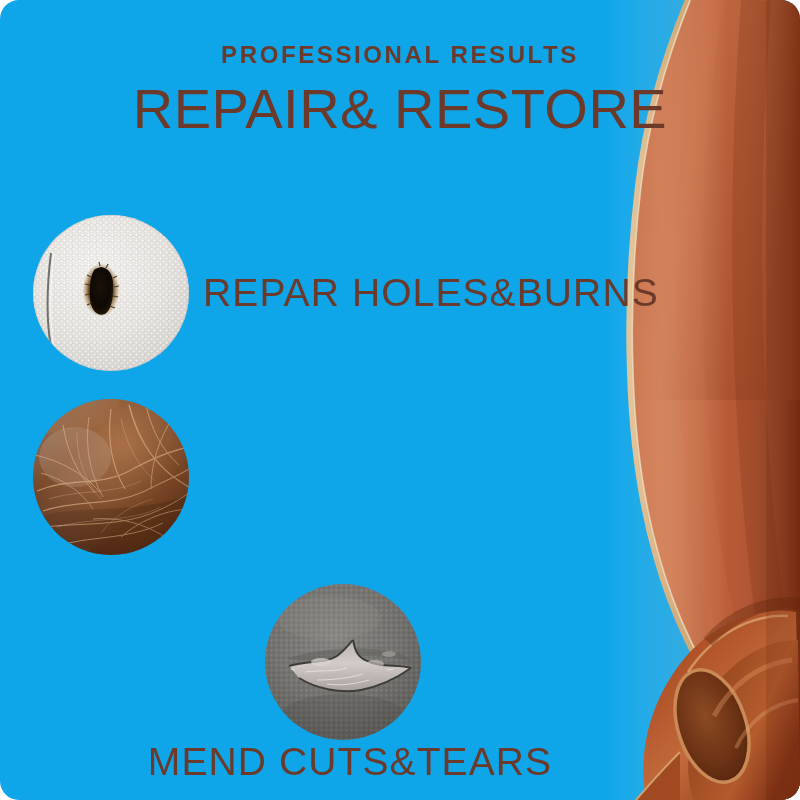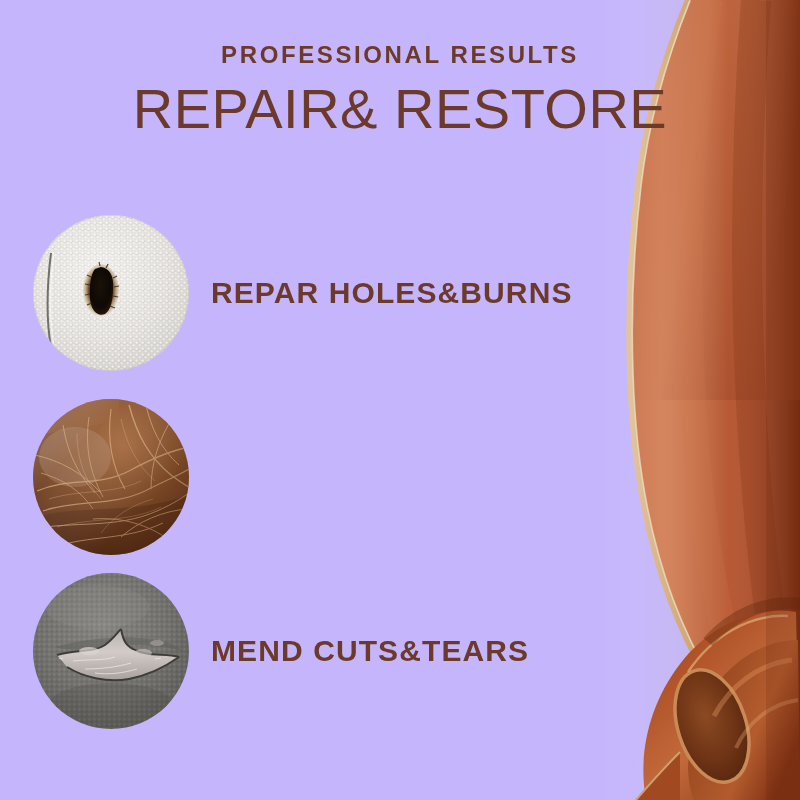--- a/index.html
+++ b/index.html
@@ -8,22 +8,23 @@
     padding: 0;
     background: #ffffff;
   }
   body {
     font-family: "Liberation Sans", sans-serif;
   }
   .poster {
     position: relative;
     width: 800px;
     height: 800px;
-    background: #c4b5fd;
+    background: #0ea5e9;
     overflow: hidden;
+    border-radius: 19px;
   }
 
   
   .leather-photo {
     position: absolute;
     top: 0;
     right: 0;
     width: 240px;
     height: 800px;
     overflow: hidden;
@@ -62,36 +63,36 @@
   .feature {
     position: absolute;
     left: 33px;
     width: 620px;
     height: 158px;
     display: flex;
     align-items: center;
   }
   .feature-1 { top: 214px; }
   .feature-2 { top: 398px; }
-  .feature-3 { top: 572px; }
+  .feature-3 { top: 584px; flex-direction: column; }
 
   .swatch {
     position: relative;
     width: 156px;
     height: 156px;
     border-radius: 50%;
     overflow: hidden;
     flex: 0 0 auto;
   }
   .swatch svg { display: block; }
 
   .feature-label {
-    margin-left: 22px;
-    font-size: 30px;
-    font-weight: bold;
+    margin-left: 14px;
+    font-size: 39px;
+    font-weight: normal;
     letter-spacing: 1.1px;
     color: #6B3A2A;
     white-space: nowrap;
   }
 </style>
 </head>
 <body>
 
 <div class="poster">
 

